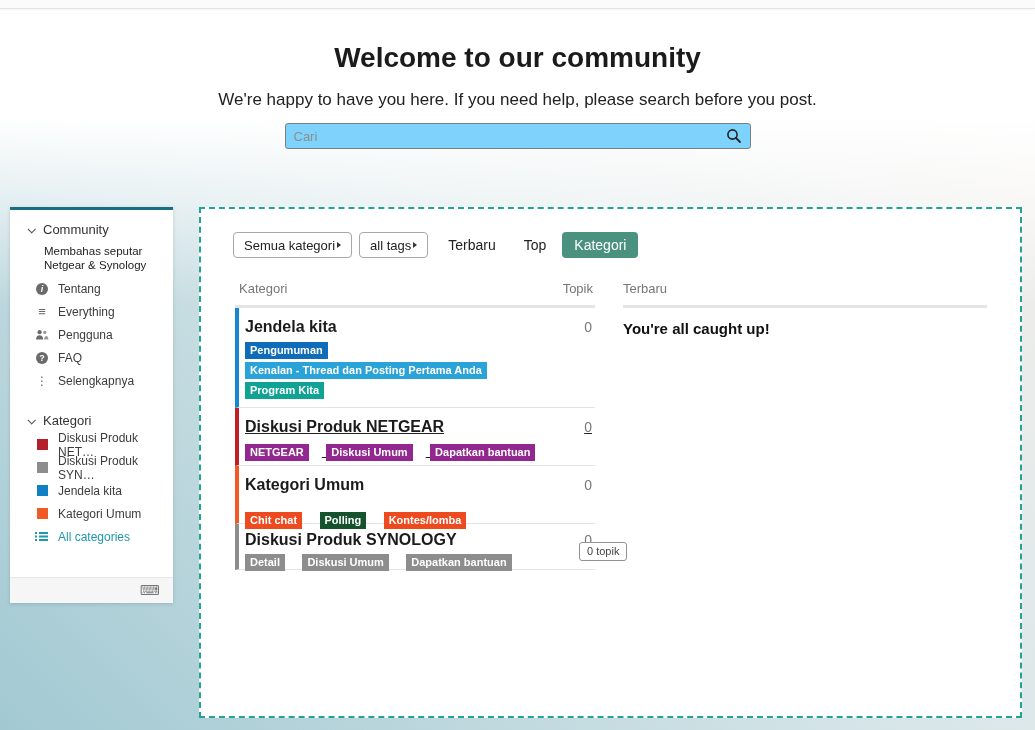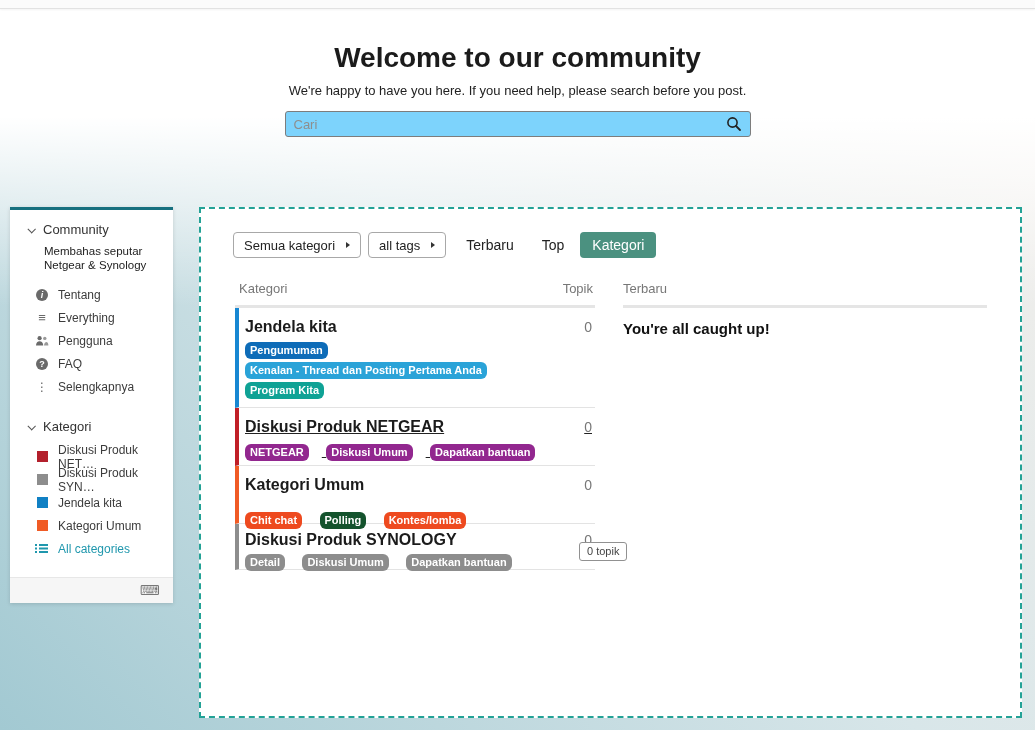--- a/index.html
+++ b/index.html
@@ -16,21 +16,21 @@
   
   .topbar {
     position:absolute; top:0; left:0; width:1035px; height:9px;
     background:#fbfbfb; border-bottom:1px solid #e2e2e2;
     box-shadow:0 1px 2px rgba(0,0,0,0.05);
   }
 
   
   .banner { position:absolute; top:9px; left:0; width:1035px; text-align:center; }
   .banner-title { margin-top:33px; font-size:28px; font-weight:bold; color:#1b1b1b; }
-  .banner-sub { margin-top:9px; font-size:13px; color:#222; }
+  .banner-sub { margin-top:16px; font-size:17px; color:#222; }
   .search-wrap {
     margin:13px auto 0; width:466px; height:26px; background:#7dd3fc;
     border:1px solid #7d7d7d; border-radius:3px;
     display:flex; align-items:center; padding:0 8px;
   }
   .search-wrap input {
     flex:1; border:none; outline:none; font-size:13px; color:#333;
     font-family:inherit; background:transparent;
   }
   .search-wrap input::placeholder { color:#8e8e8e; }
@@ -43,21 +43,21 @@
     box-shadow:0 1px 4px rgba(0,0,0,0.14);
   }
   .sb-content { padding:12px 8px 0 18px; }
   .sb-section-head { display:flex; align-items:center; gap:9px; cursor:pointer; }
   .chev {
     width:6px; height:6px; border-right:1.6px solid #555; border-bottom:1.6px solid #555;
     transform:rotate(45deg) translateY(-1px); display:inline-block; flex:0 0 auto;
   }
   .sb-title { font-size:13px; color:#333; }
   .sb-desc { margin:7px 0 0 16px; font-size:11.5px; line-height:14px; color:#222; width:112px; }
-  .sb-items { margin-top:11px; }
+  .sb-items { margin-top:5px; }
   .sb-item { display:flex; align-items:center; gap:9px; height:23px; margin-left:7px; cursor:pointer; }
   .sb-item-label { font-size:12px; color:#3c3c3c; }
   .sb-icon { width:14px; display:inline-flex; justify-content:center; color:#6a6a6a;
              font-size:12px; line-height:12px; flex:0 0 auto; }
   .circ {
     width:12px; height:12px; border-radius:50%; background:#6a6a6a; color:#fff;
     font-size:9px; font-weight:bold; line-height:12px; text-align:center; display:inline-block;
   }
   .circ.info::before { content:"i"; font-style:italic; }
   .circ.q::before { content:"?"; }
@@ -77,21 +77,21 @@
   }
 
   
   .main {
     position:absolute; left:199px; top:207px; width:823px; height:511px;
     background:#fff; border:2px dashed #23a296;
   }
   .filter-row { position:absolute; left:32px; top:23px; display:flex; align-items:center; }
   .drop-btn {
     height:26px; padding:0 10px; background:#fff; border:1px solid #a8a8a8; border-radius:4px;
-    font-size:13px; color:#222; display:flex; align-items:center; gap:11px; cursor:pointer;
+    font-size:13px; color:#222; display:flex; align-items:center; gap:2px; cursor:pointer;
     font-family:inherit;
   }
   .tri { width:0; height:0; border-left:4px solid #333; border-top:3.5px solid transparent;
          border-bottom:3.5px solid transparent; display:inline-block; }
   .nav-link { font-size:14px; color:#222; cursor:pointer; }
   .nav-active {
     height:26px; padding:0 12px; border:none; border-radius:4px; color:#fff;
     font-size:14px; display:flex; align-items:center; cursor:pointer; font-family:inherit;
   }
 
@@ -101,21 +101,21 @@
     display:flex; justify-content:space-between; color:#777; font-size:13px;
     padding:8px 2px 9px 4px; border-bottom:3px solid #e5e5e5;
   }
   .cat-row { display:flex; border-bottom:1px solid #e3e3e3; border-left:4px solid #ccc; }
   .row-body { flex:1; padding:9px 0 0 6px; }
   .row-title { font-size:16px; font-weight:bold; color:#1b1b1b; line-height:20px; }
   .row-count { width:42px; text-align:right; padding:11px 3px 0 0; color:#777; font-size:14px; }
   .badges { margin-top:5px; }
   .badge {
     display:inline-block; color:#fff; font-size:11px; font-weight:bold;
-    padding:2px 5px 3px; margin:0 13px 3px 0; line-height:12px; cursor:pointer;border-radius:6px;
+    padding:2px 5px 3px; margin:0 13px 3px 0; line-height:12px; cursor:pointer;
   }
   .badges.stacked .badge { display:table; margin:0 0 3px 0; }
   .h100 { height:100px; } .h58 { height:58px; } .h46 { height:46px;gap:20px; }
 
   
   .latest-col { position:absolute; left:422px; top:64px; width:364px; }
   .latest-head {
     color:#777; font-size:13px; padding:8px 2px 9px 0; border-bottom:3px solid #e5e5e5;
   }
   .caught-up { margin-top:12px; font-size:15px; font-weight:bold; color:#111; }

